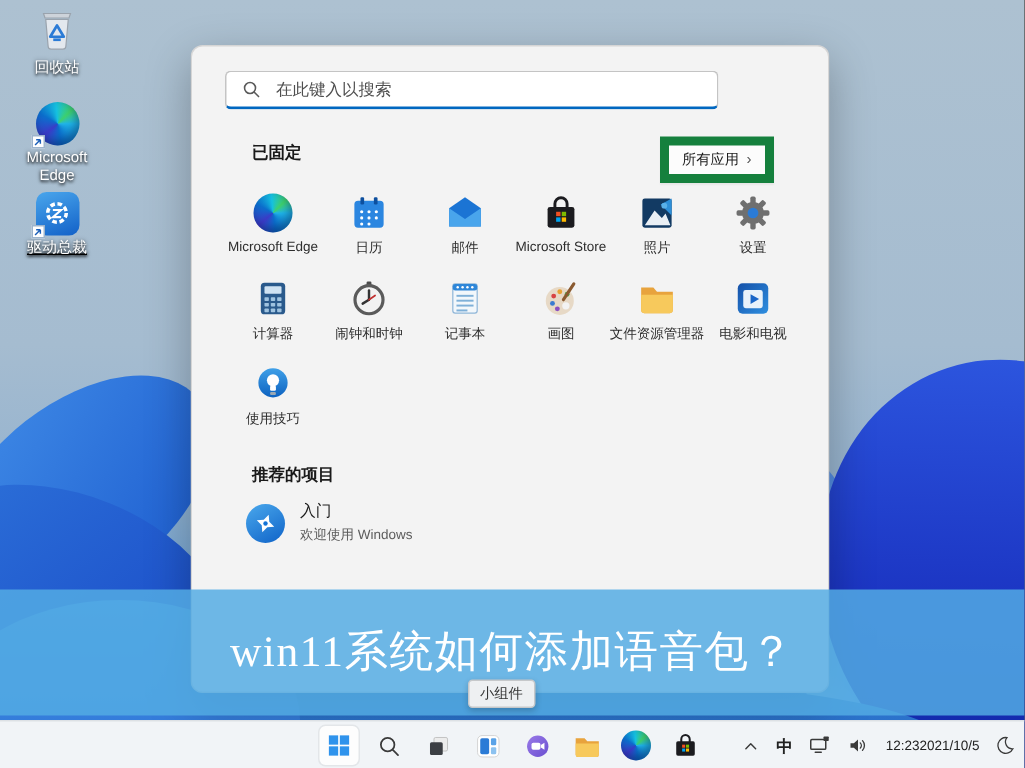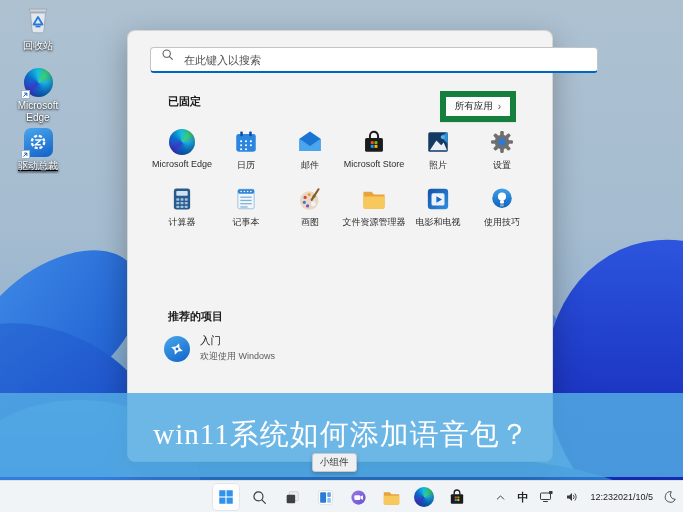--- a/index.html
+++ b/index.html
@@ -19,21 +19,21 @@
   
   .dicon{position:absolute;left:10px;width:56px;display:flex;flex-direction:column;align-items:center;cursor:pointer;}
   .dicon .dlabel{margin-top:2px;font-size:10px;line-height:12px;color:#fff;text-align:center;text-shadow:0 1px 2px rgba(0,0,0,.8),0 0 3px rgba(0,0,0,.5);}
   .dicon .iconwrap{position:relative;width:32px;height:32px;display:flex;align-items:center;justify-content:center;}
   .shortcut-badge{position:absolute;left:-1px;bottom:-1px;width:9px;height:9px;background:#fff;border:1px solid #9db4cc;display:flex;align-items:center;justify-content:center;}
   .edge-ball{width:29px;height:29px;border-radius:50%;background:conic-gradient(from 90deg,#1fb4e8 0deg,#0b6ecc 80deg,#3b3bc8 140deg,#0b6ecc 210deg,#15c0e0 265deg,#3ed06c 315deg,#1fb4e8 360deg);box-shadow:inset -2px -3px 6px rgba(0,0,40,.35);}
   .driver-sq{width:29px;height:29px;border-radius:7px;background:linear-gradient(160deg,#4aa6ec,#1261c8);display:flex;align-items:center;justify-content:center;}
 
   
   .start-menu{position:absolute;left:127px;top:30px;width:426px;height:432px;background:#f3f3f3;border:1px solid rgba(0,0,0,.12);border-radius:8px;box-shadow:0 10px 30px rgba(0,0,0,.28);z-index:3;}
-  .search-box{position:absolute;left:22px;top:16px;width:448px;height:26px;background:#fff;border:1px solid #c4c4c4;border-bottom:2px solid #0067c0;border-radius:4px;display:flex;}
+  .search-box{position:absolute;left:22px;top:16px;width:329px;height:26px;background:#fff;border:1px solid #c4c4c4;border-bottom:2px solid #0067c0;border-radius:4px;display:flex;align-items:center;}
   .search-box svg{margin:0 8px 0 10px;flex:0 0 auto;}
   .search-box input{border:none;outline:none;background:transparent;font-size:11px;color:#3c3c3c;width:300px;}
   .search-box input::placeholder{color:#4f4f4f;}
   .section-title{position:absolute;font-size:11px;font-weight:bold;color:#1a1a1a;}
   .all-apps-btn{position:absolute;right:36px;top:60px;display:flex;align-items:center;gap:5px;background:#fcfcfc;border:6px solid #15803d;border-radius:0;padding:3px 9px;font-size:9.5px;color:#1a1a1a;cursor:pointer;box-shadow:0 1px 1px rgba(0,0,0,.05);}
   .all-apps-btn .chev{font-size:10px;color:#555;line-height:1;}
   .pinned-grid{position:absolute;left:22px;top:94px;width:384px;display:grid;grid-template-columns:repeat(6,64px);grid-auto-rows:57px;}
   .tile{display:flex;flex-direction:column;align-items:center;padding-top:3px;cursor:pointer;border-radius:4px;}
   .tile .ticon{width:27px;height:27px;display:flex;align-items:center;justify-content:center;}
   .tile .tlabel{margin-top:4px;font-size:9px;color:#2d2d2d;white-space:nowrap;}
@@ -238,20 +238,32 @@
                 <rect x="19.4" y="19.6" width="3.6" height="3" rx="0.6"></rect>
             <rect x="9" y="24.2" width="3.6" height="3" rx="0.6"></rect>
                 <rect x="14.2" y="24.2" width="3.6" height="3" rx="0.6"></rect>
                 <rect x="19.4" y="24.2" width="3.6" height="3" rx="0.6"></rect>
           </g>
         </svg>
           </div>
         <div class="tlabel">计算器</div>
       </div>
 
+      <div class="tile">
+        <div class="ticon">
+            <svg width="26" height="26" viewBox="0 0 32 32">
+          <rect x="14" y="2" width="4" height="4" rx="1" fill="#4a4a4a"></rect>
+          <circle cx="16" cy="17" r="11.5" fill="#f2f2f2" stroke="#5a5a5a" stroke-width="2.6"></circle>
+          <path d="M16 17 V9.5" stroke="#333" stroke-width="2" stroke-linecap="round"></path>
+          <path d="M16 17 L10.8 20.2" stroke="#333" stroke-width="2" stroke-linecap="round"></path>
+          <path d="M16 17 L21 13.5" stroke="#c03030" stroke-width="1.4" stroke-linecap="round"></path>
+        </svg>
+          </div>
+        <div class="tlabel">闹钟和时钟</div>
+      </div>
 
       <div class="tile">
         <div class="ticon">
             <svg width="26" height="26" viewBox="0 0 32 32">
           <rect x="6" y="4" width="20" height="24" rx="2" fill="#f2f7fb" stroke="#8fb6d8" stroke-width="1"></rect>
           <rect x="6" y="4" width="20" height="5.5" rx="2" fill="#2e86d8"></rect>
           <g fill="#fff">
                 <circle cx="10" cy="6.8" r="1"></circle>
                 <circle cx="14" cy="6.8" r="1"></circle>
                 <circle cx="18" cy="6.8" r="1"></circle>

